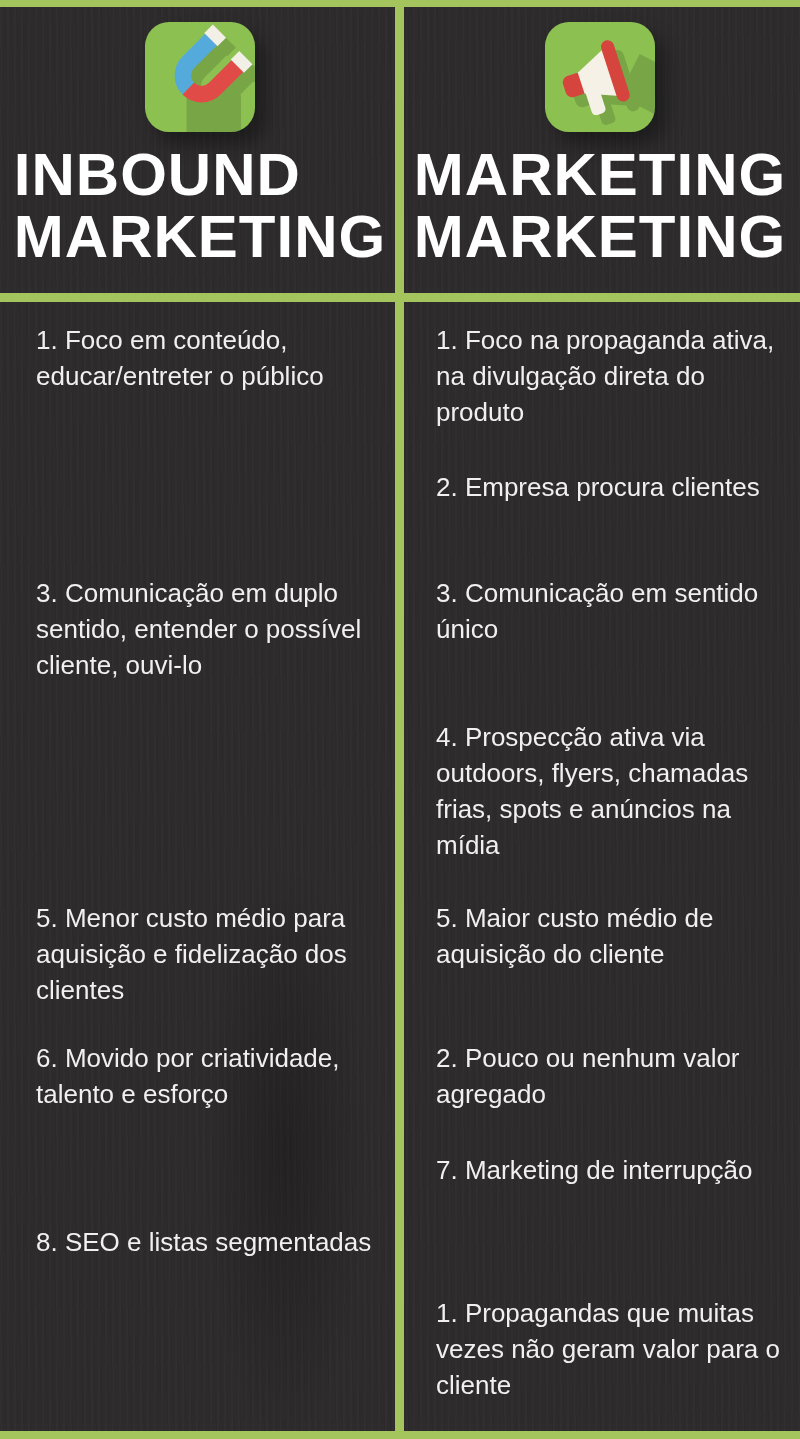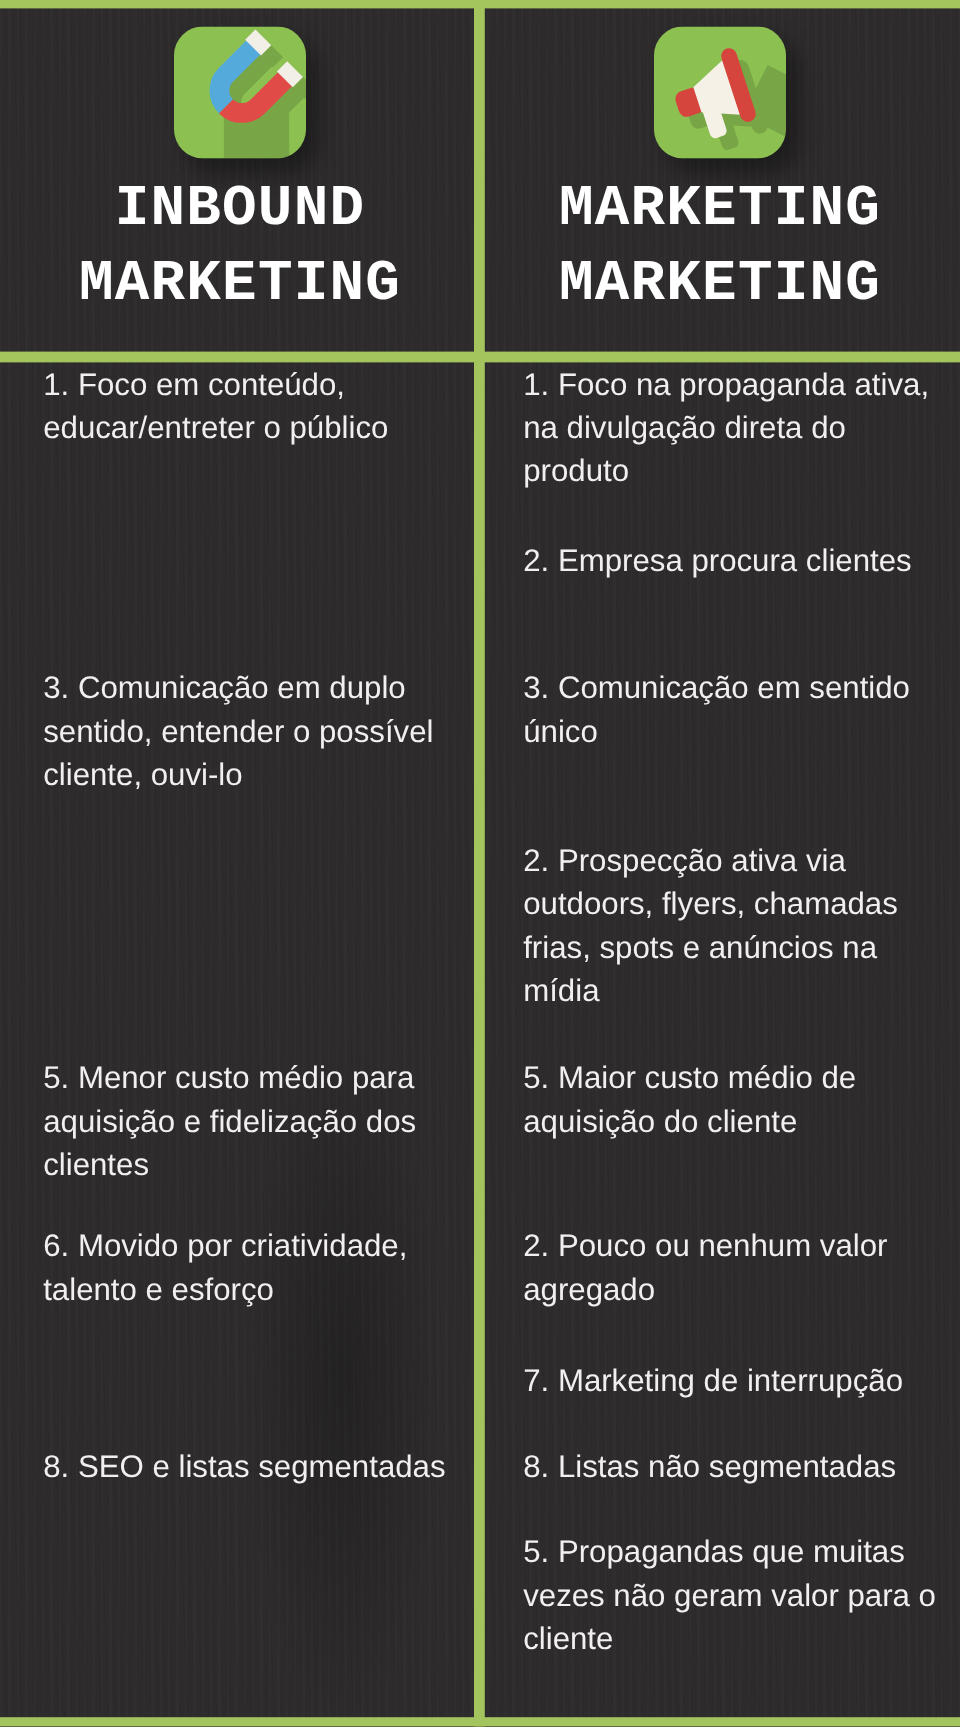--- a/index.html
+++ b/index.html
@@ -39,35 +39,35 @@
   }
   .header-cell{display:flex;flex-direction:column;align-items:center;}
   .icon-wrap{
     margin-top:15px;width:110px;height:110px;
     border-radius:24px;
     box-shadow:10px 12px 18px rgba(0,0,0,0.35);
   }
   .icon-wrap svg{display:block;width:110px;height:110px;}
   .col-title{
     margin-top:12px;
-    font-family:Liberation Mono, monospace;
+    font-family:Liberation Sans, sans-serif;
     font-weight:700;
-    font-size:48px;
+    font-size:60px;
     line-height:62px;
     letter-spacing:1px;
     color:#ffffff;
-    text-align:center;
   }
 
   
   .list-grid{
     position:absolute;top:302px;left:0;right:0;bottom:8px;
     display:grid;
     grid-template-columns:1fr 1fr;
     grid-template-rows:147px 106px 144px 181px 140px 112px 72px 71px auto;
+    padding-top:20px;
     box-sizing:border-box;
   }
   .item{
     padding:0 20px 0 36px;
     font-size:26px;
     line-height:36px;
     color:var(--text_white);
   }
   .col-left{grid-column:1;}
   .col-right{grid-column:2;}
@@ -151,32 +151,31 @@
 
   <div class="list-grid">
     <div class="item col-left" style="grid-row:1">1. Foco em conteúdo, educar/entreter o público</div>
     <div class="item col-right" style="grid-row:1">1. Foco na propaganda ativa, na divulgação direta do produto</div>
 
     <div class="item col-right" style="grid-row:2">2. Empresa procura clientes</div>
 
     <div class="item col-left" style="grid-row:3">3. Comunicação em duplo sentido, entender o possível cliente, ouvi-lo</div>
     <div class="item col-right" style="grid-row:3">3. Comunicação em sentido único</div>
 
-    <div class="item col-right" style="grid-row:4">2. Prospecção ativa via outdoors, flyers, chamadas frias, spots e anúncios na mídia</div>
+    <div class="item col-right" style="grid-row:4">4. Prospecção ativa via outdoors, flyers, chamadas frias, spots e anúncios na mídia</div>
 
     <div class="item col-left" style="grid-row:5">5. Menor custo médio para aquisição e fidelização dos clientes</div>
     <div class="item col-right" style="grid-row:5">5. Maior custo médio de aquisição do cliente</div>
 
     <div class="item col-left" style="grid-row:6">6. Movido por criatividade, talento e esforço</div>
     <div class="item col-right" style="grid-row:6">2. Pouco ou nenhum valor agregado</div>
 
     <div class="item col-right" style="grid-row:7">7. Marketing de interrupção</div>
 
     <div class="item col-left" style="grid-row:8">8. SEO e listas segmentadas</div>
-    <div class="item col-right" style="grid-row:8">8. Listas não segmentadas</div>
 
-    <div class="item col-right" style="grid-row:9">5. Propagandas que muitas vezes não geram valor para o cliente</div>
+    <div class="item col-right" style="grid-row:9">1. Propagandas que muitas vezes não geram valor para o cliente</div>
   </div>
 
   <div class="v-divider"></div>
   <div class="bottom-border"></div>
 
 </div>
 
 </body></html>

